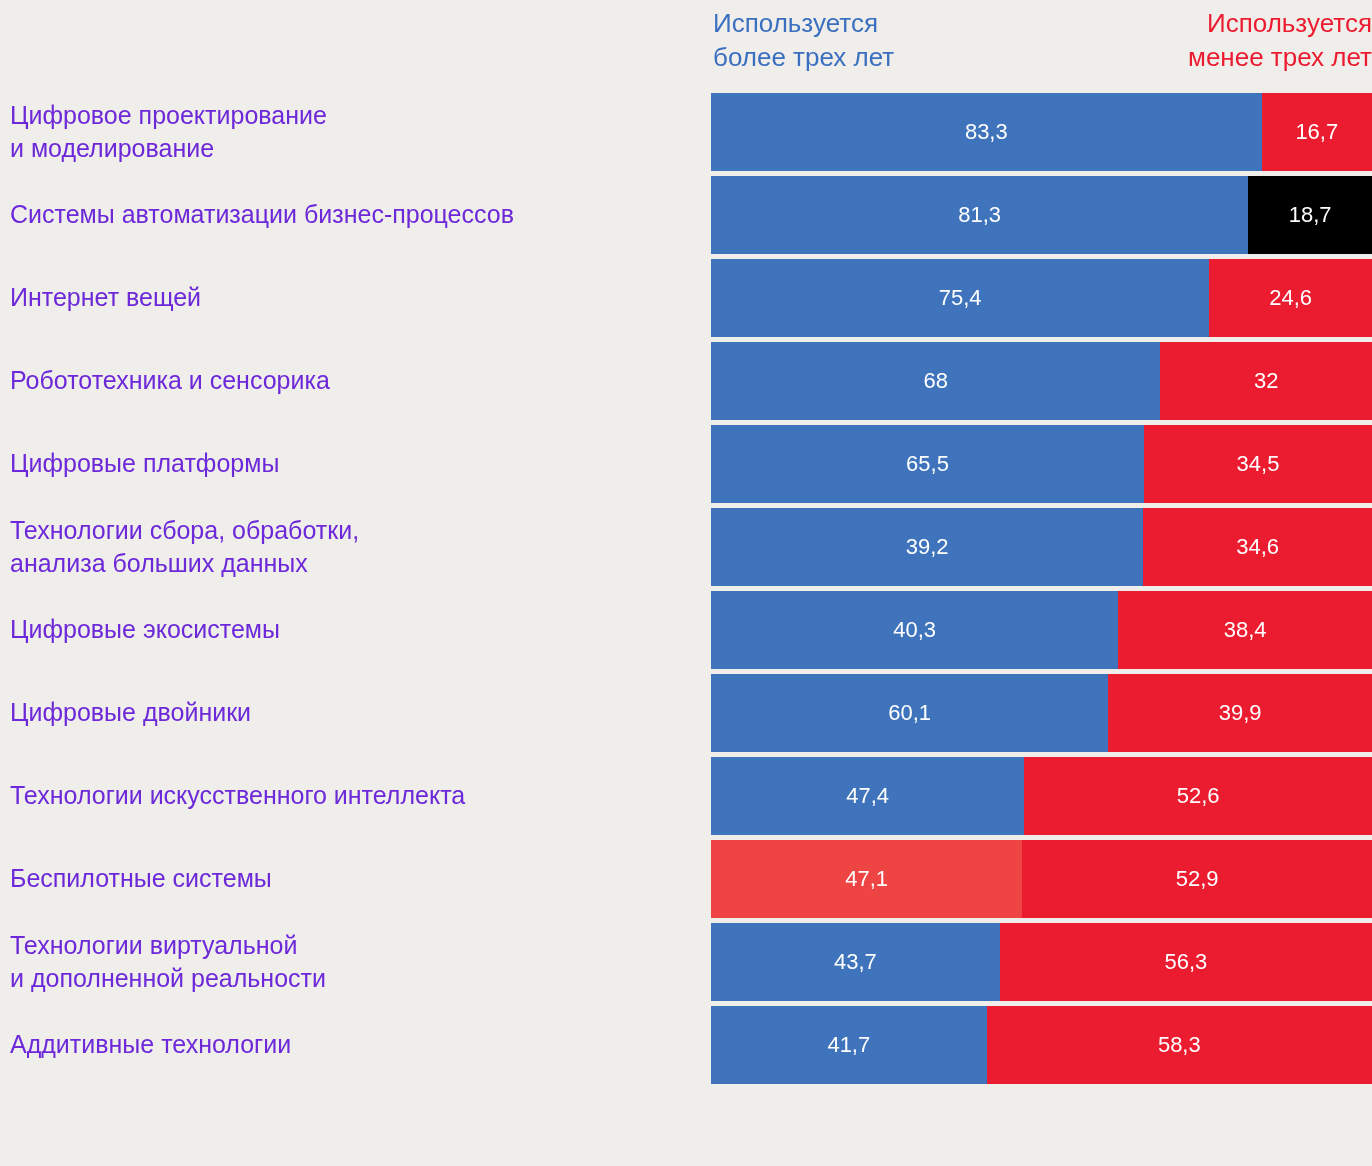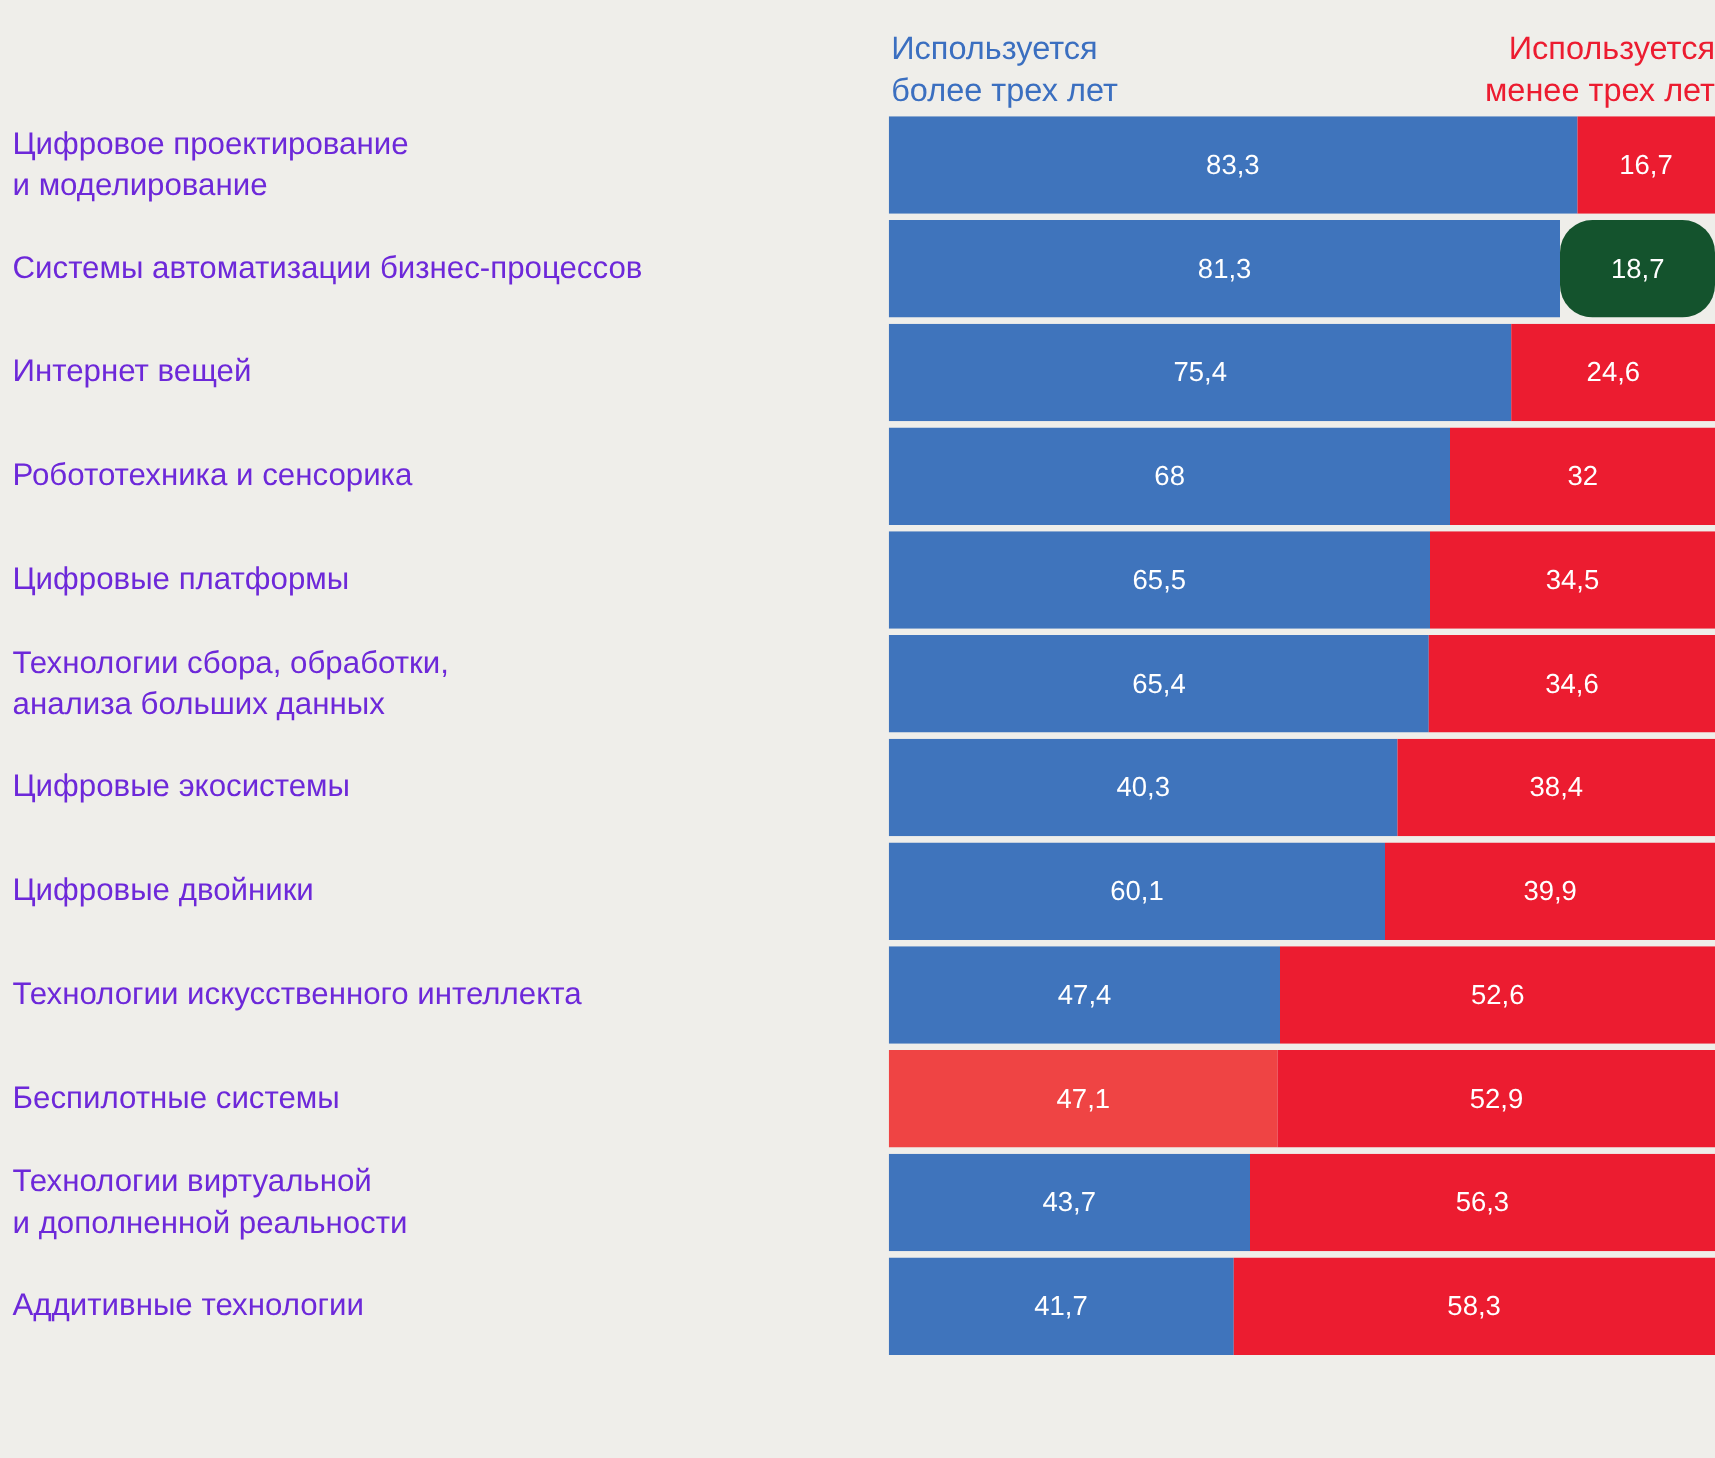--- a/index.html
+++ b/index.html
@@ -22,21 +22,21 @@
   
   .legend-strip {
     position: absolute;
     top: 0;
     left: 711px;
     width: 661px;
     height: 66px;
     display: flex;
     justify-content: space-between;
     align-items: flex-start;
-    padding-top: 21px;
+    padding-top: 6px;
   }
 
   .legend-block {
     font-size: 26px;
     line-height: 1.32;
     font-weight: 400;
     white-space: pre-line;
   }
 
   .legend-left  { color: #3b6fc0; text-align: left;  padding-left: 2px; }
@@ -117,21 +117,21 @@
             <span class="seg-value">16,7</span>
           </div>
         </div>
       </div>
       <div class="row">
         <div class="row-label">Системы автоматизации бизнес-процессов</div>
         <div class="row-bars">
           <div class="seg seg-blue" style="flex: 0 0 81.3%; background: rgb(63, 116, 188);">
             <span class="seg-value">81,3</span>
           </div>
-          <div class="seg seg-red" style="flex: 0 0 18.7%; background: #14532d; border-radius: 26px;">
+          <div class="seg seg-red" style="flex: 0 0 18.7%; background: #000000;">
             <span class="seg-value">18,7</span>
           </div>
         </div>
       </div>
       <div class="row">
         <div class="row-label">Интернет вещей</div>
         <div class="row-bars">
           <div class="seg seg-blue" style="flex: 0 0 75.4%; background: rgb(63, 116, 188);">
             <span class="seg-value">75,4</span>
           </div>
@@ -160,21 +160,21 @@
           <div class="seg seg-red" style="flex: 0 0 34.5%; background: rgb(236, 28, 48);">
             <span class="seg-value">34,5</span>
           </div>
         </div>
       </div>
       <div class="row">
         <div class="row-label">Технологии сбора, обработки,
 анализа больших данных</div>
         <div class="row-bars">
           <div class="seg seg-blue" style="flex: 0 0 65.4%; background: rgb(63, 116, 188);">
-            <span class="seg-value">65,4</span>
+            <span class="seg-value">39,2</span>
           </div>
           <div class="seg seg-red" style="flex: 0 0 34.6%; background: rgb(236, 28, 48);">
             <span class="seg-value">34,6</span>
           </div>
         </div>
       </div>
       <div class="row">
         <div class="row-label">Цифровые экосистемы</div>
         <div class="row-bars">
           <div class="seg seg-blue" style="flex: 0 0 61.6%; background: rgb(63, 116, 188);">

